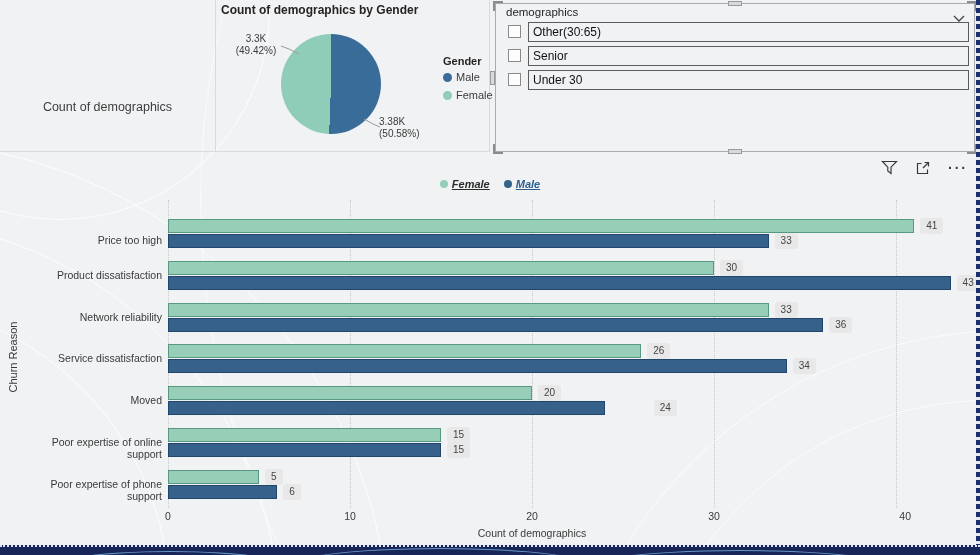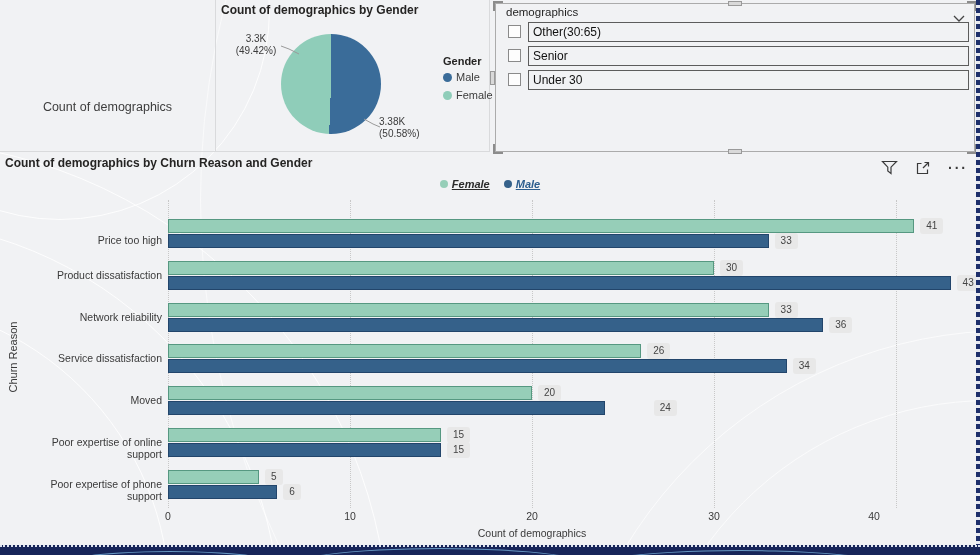--- a/index.html
+++ b/index.html
@@ -158,21 +158,20 @@
           <div class="slicer-label-box">Senior</div>
         </div>
         <div class="slicer-item" style="top: 66px;">
           <div class="slicer-checkbox"></div>
           <div class="slicer-label-box">Under 30</div>
         </div>
       </div>
   </div>
 
   <div class="layer bar-visual">
-    <div class="visual-title" style="left:5px;top:4px;">Count of demographics by Churn Reason and Gender</div>
 
     <div class="header-icons">
       <span class="icon-btn">
         <svg width="17" height="16" viewBox="0 0 17 16">
             <path d="M1.5 1.5h14L10 7.2v6.3L6.8 11V7.2z" fill="none" stroke="#3a3a3a" stroke-width="1.2"></path>
           </svg>
       </span>
       <span class="icon-btn">
         <svg width="16" height="16" viewBox="0 0 16 16" fill="none" stroke="#3a3a3a" stroke-width="1.2">
           <path d="M6.5 3.5H2.5v10h10V9.5"></path>
@@ -198,21 +197,21 @@
     <div id="plot">
         <div class="gridline" style="left: 168px;"></div>
         <div class="x-tick" style="left: 153px;">0</div>
         <div class="gridline" style="left: 350px;"></div>
         <div class="x-tick" style="left: 335px;">10</div>
         <div class="gridline" style="left: 532px;"></div>
         <div class="x-tick" style="left: 517px;">20</div>
         <div class="gridline" style="left: 714px;"></div>
         <div class="x-tick" style="left: 699px;">30</div>
         <div class="gridline" style="left: 896px;"></div>
-        <div class="x-tick" style="left: 859px;">40</div>
+        <div class="x-tick" style="left: 881px; text-align: right;">40</div>
         <div class="cat-label" style="top: 82px;">Price too high</div>
         <div class="bar female" style="left: 168px; top: 67px; width: 746.2px; height: 14px;"></div>
         <div class="val-label" style="left: 920.2px; top: 66px;">41</div>
         <div class="bar male" style="left: 168px; top: 82px; width: 600.6px; height: 14px;"></div>
         <div class="val-label" style="left: 774.6px; top: 81px;">33</div>
         <div class="cat-label" style="top: 116.8px;">Product dissatisfaction</div>
         <div class="bar female" style="left: 168px; top: 108.8px; width: 546px; height: 14px;"></div>
         <div class="val-label" style="left: 720px; top: 107.8px;">30</div>
         <div class="bar male" style="left: 168px; top: 123.8px; width: 782.6px; height: 14px;"></div>
         <div class="val-label" style="left: 956.6px; top: 122.8px;">43</div>

